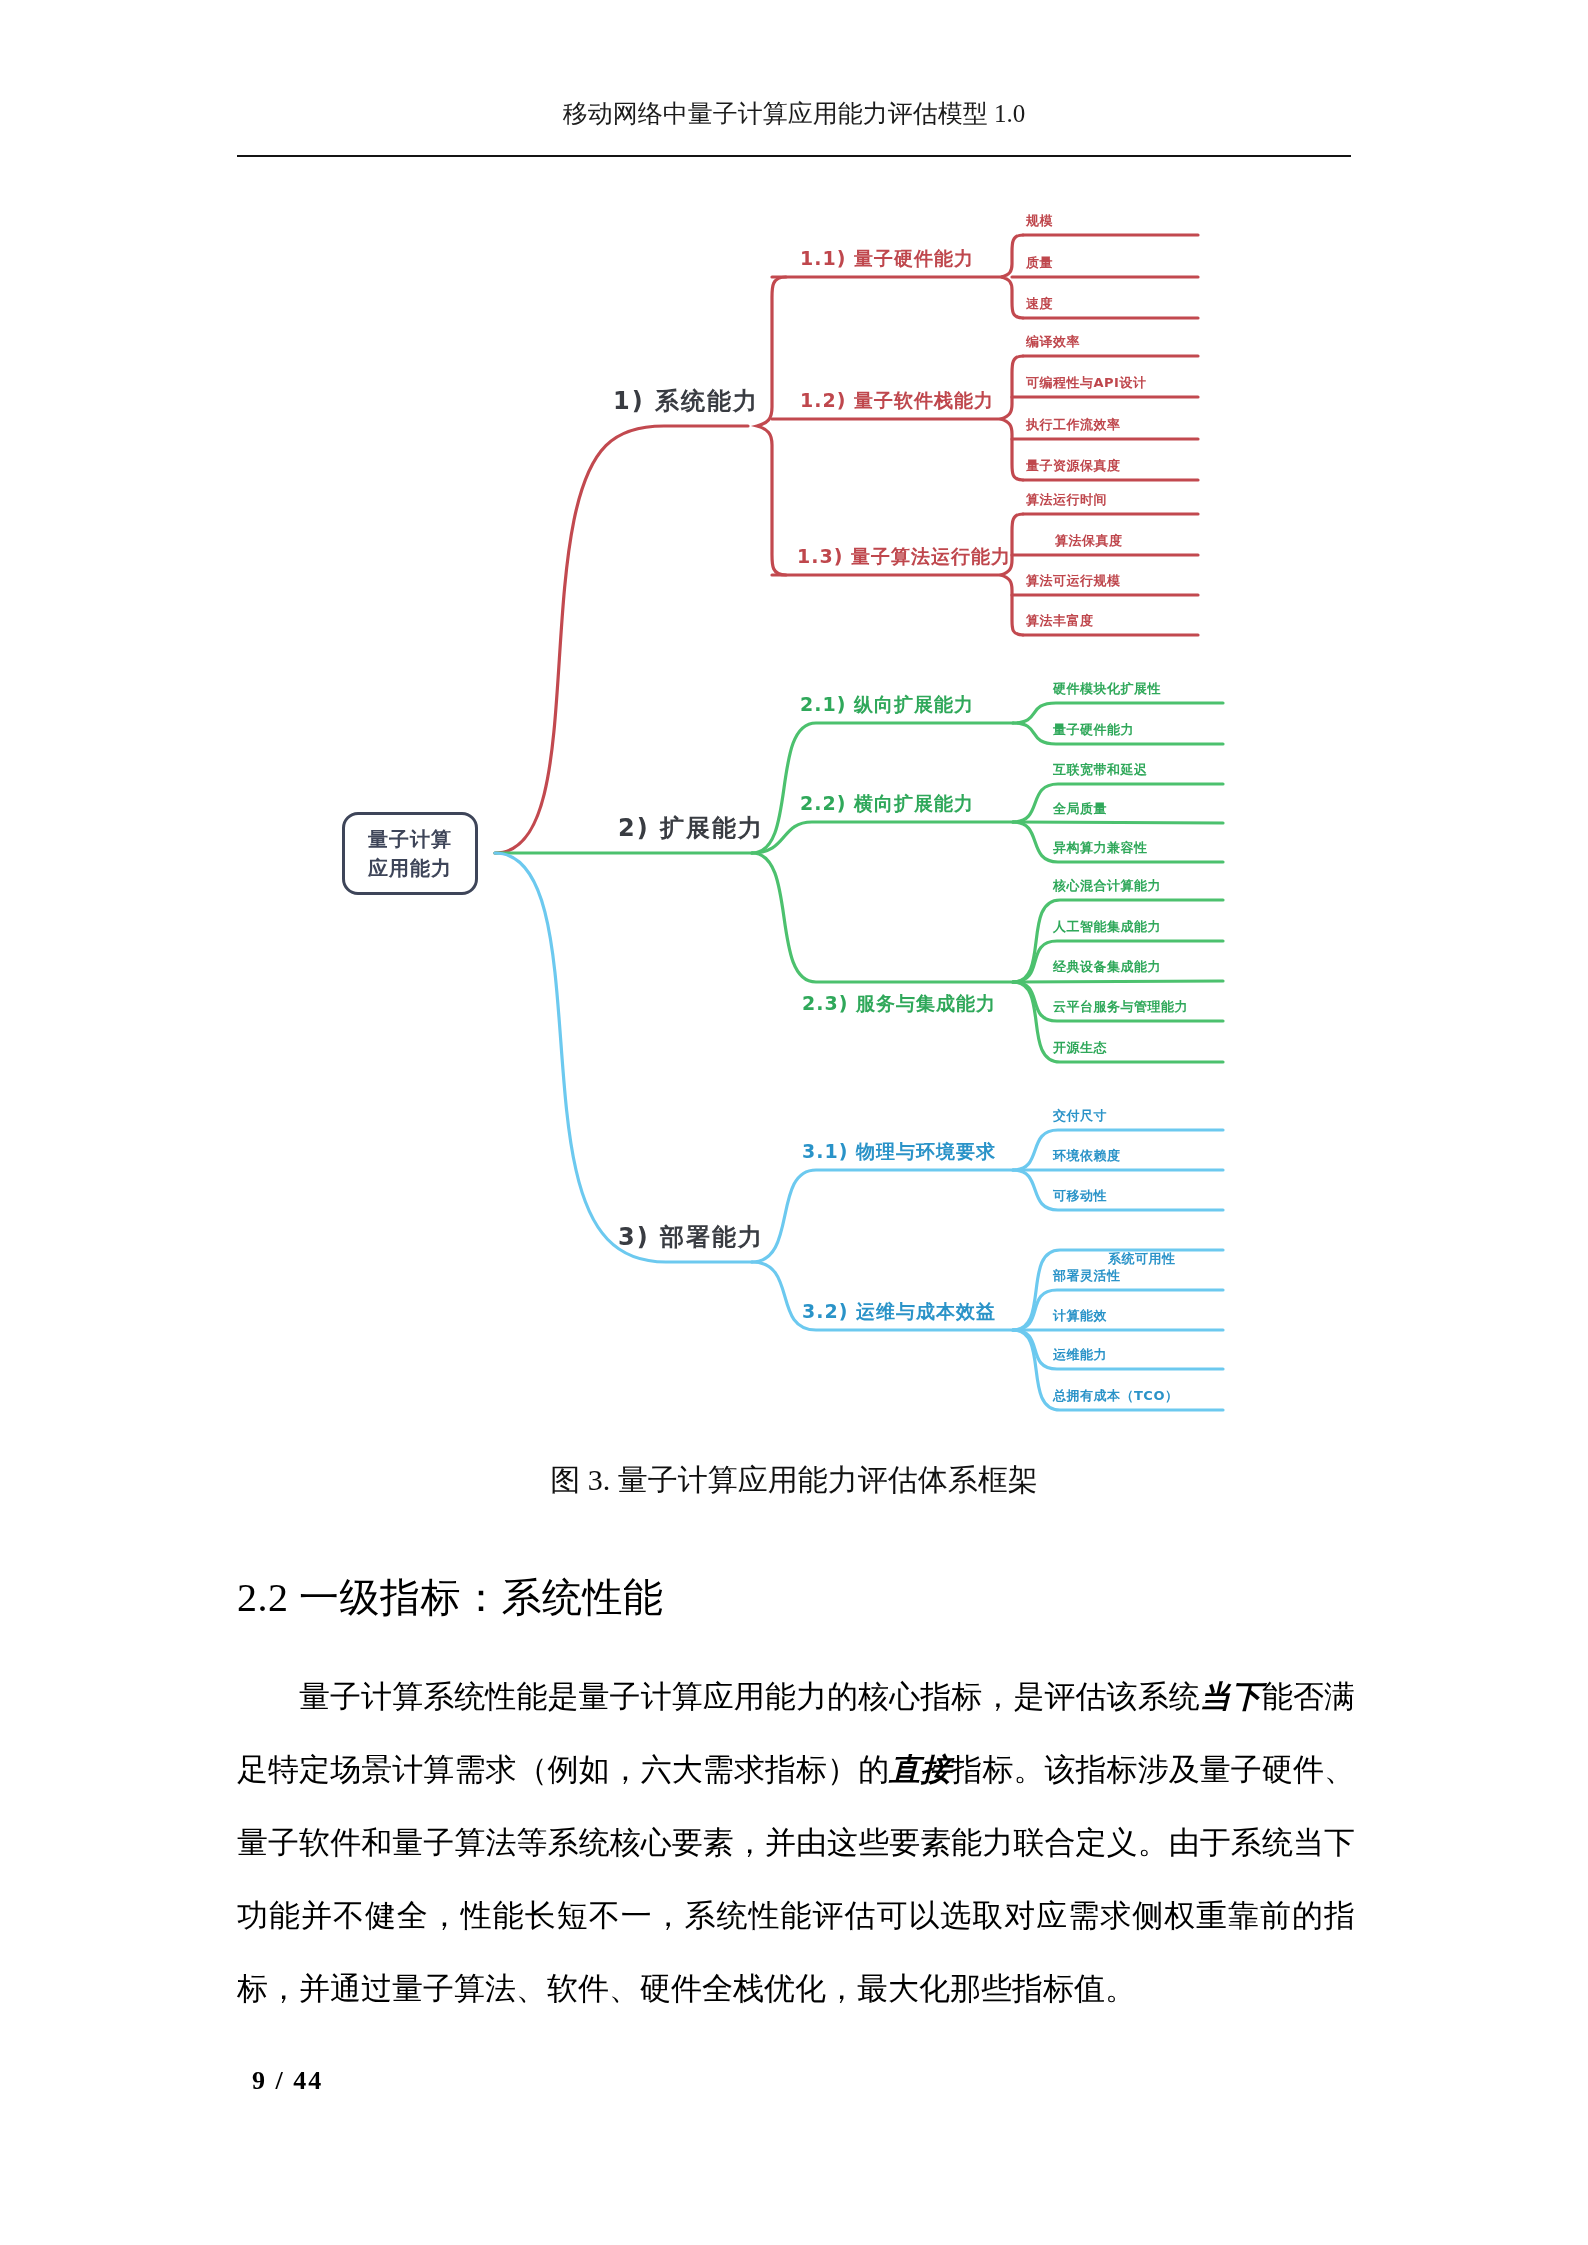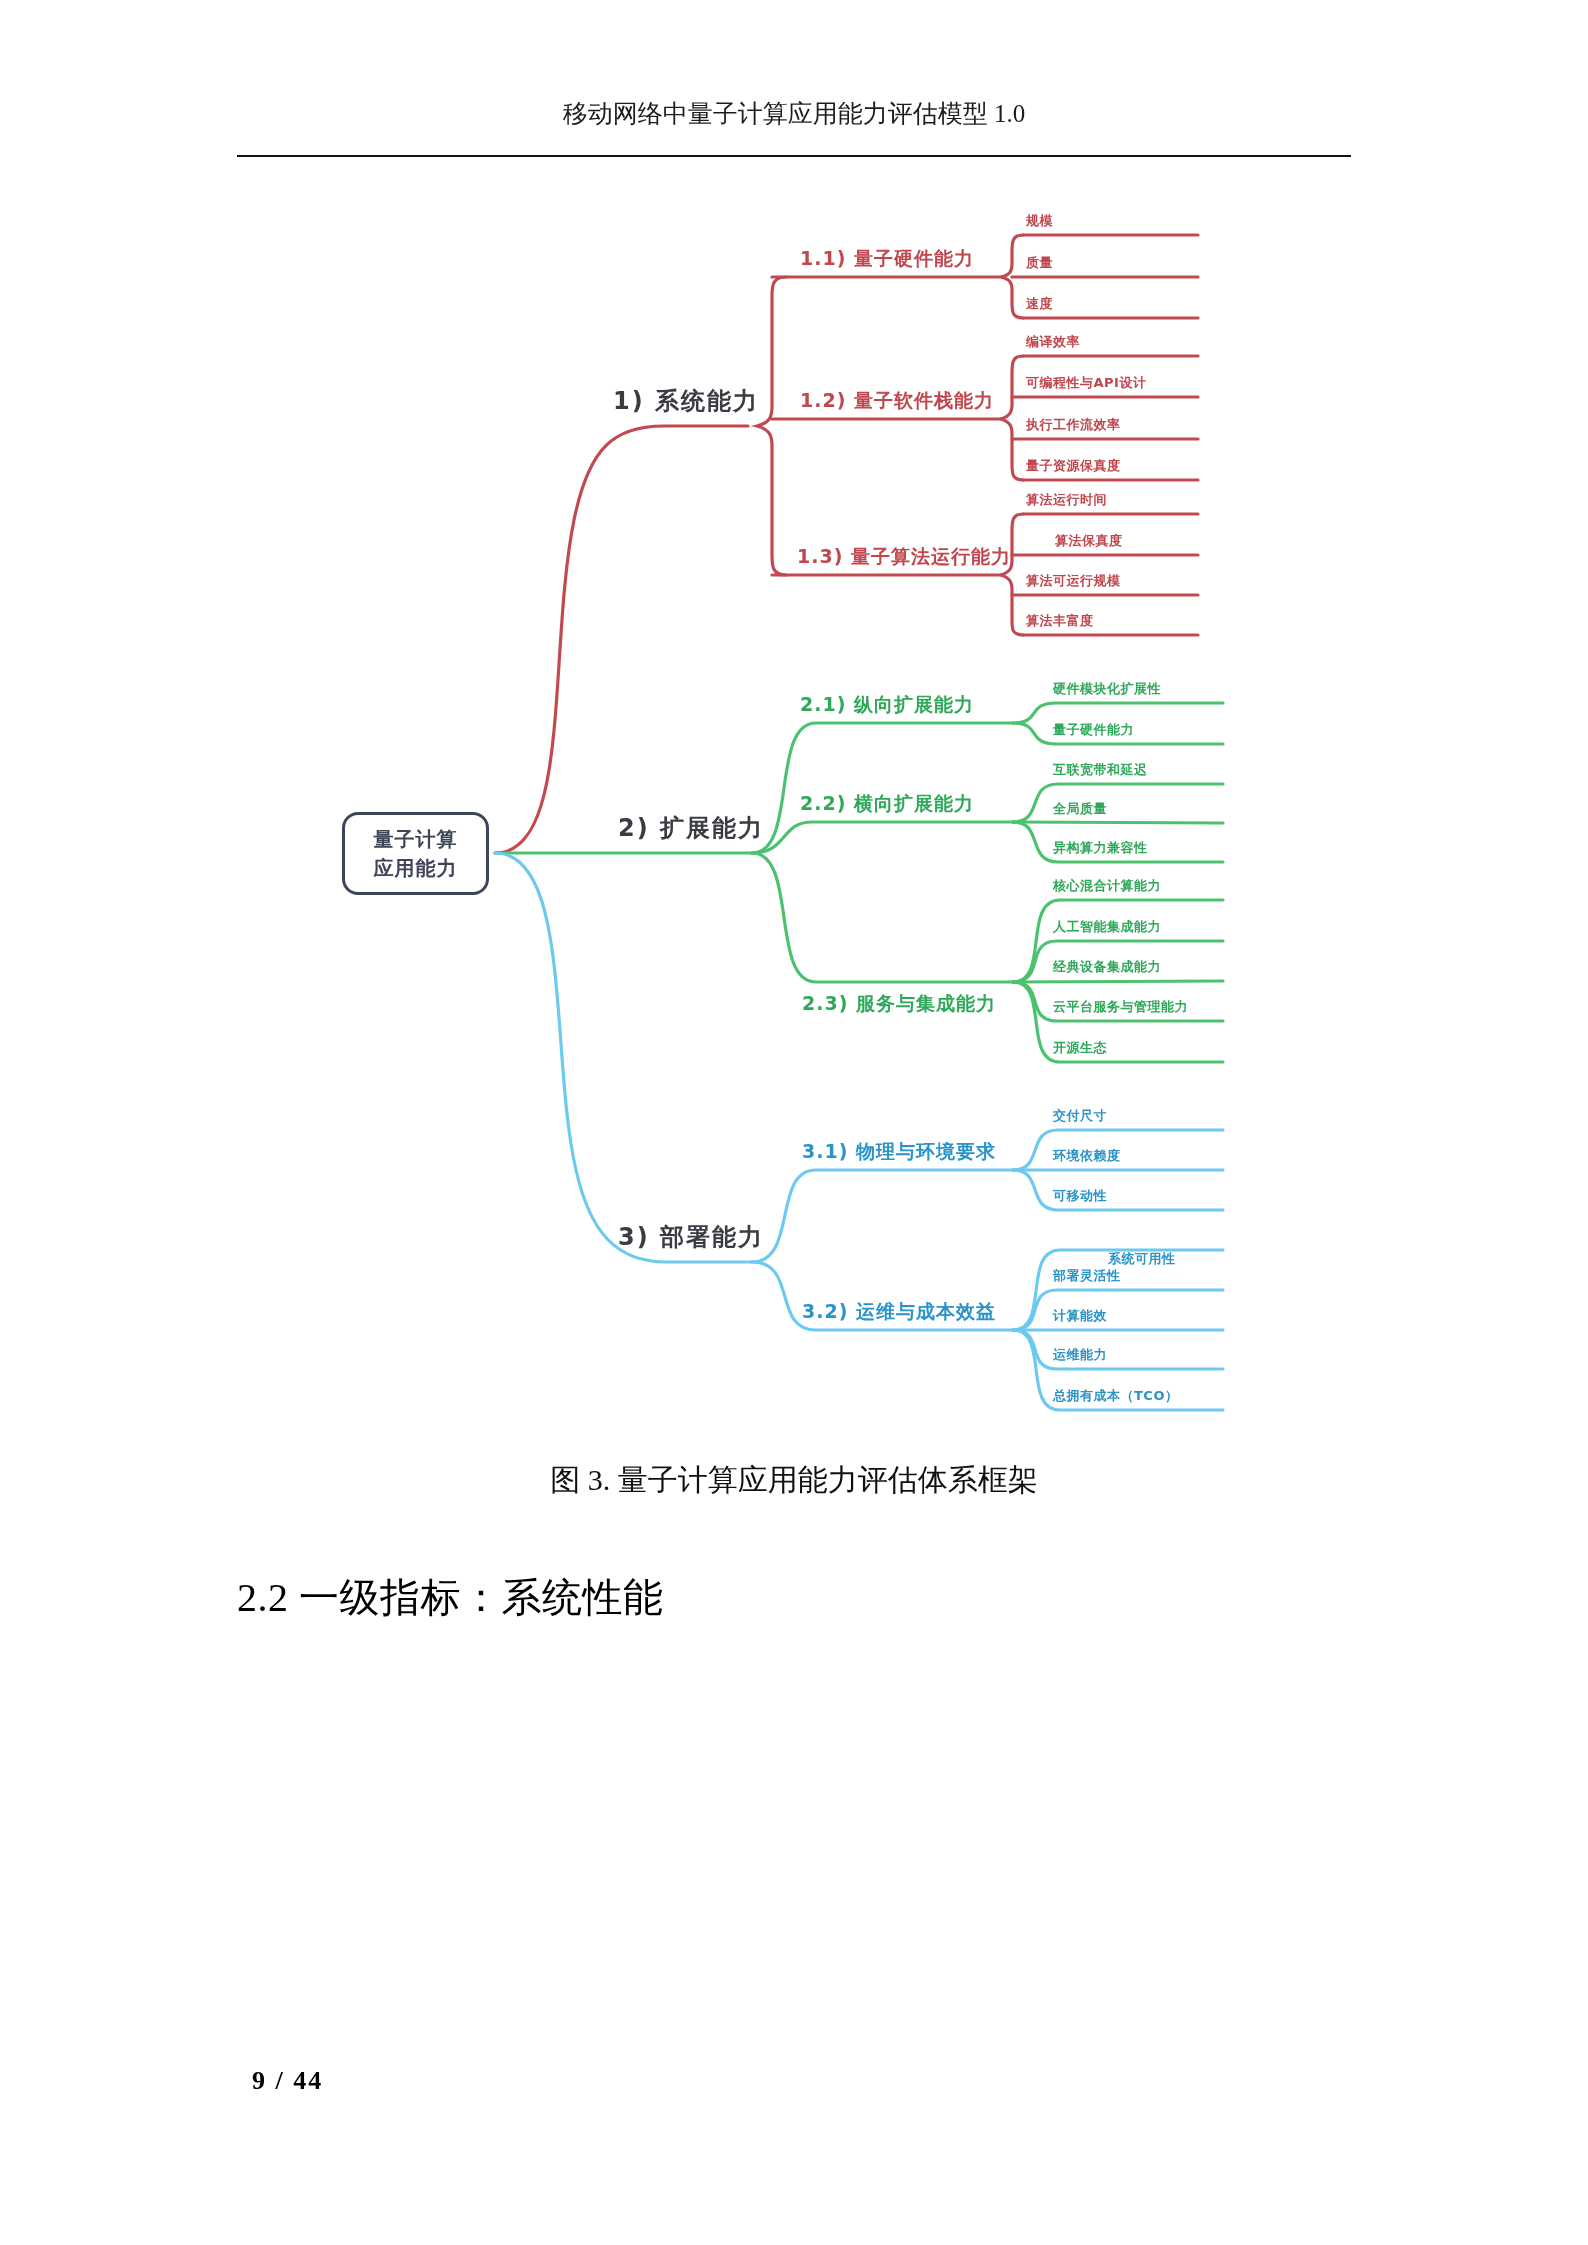--- a/index.html
+++ b/index.html
@@ -40,21 +40,21 @@
   .em-seg { font-weight:bold; font-style:italic; }
   .page-num {
     position:absolute; left:252px; top:2066px;
     font-size:26px; font-weight:bold; color:#000;
     font-family:"Liberation Serif", serif; letter-spacing:2px;
   }
 
   
   .mm-svg { position:absolute; inset:0; width:1588px; height:2245px; pointer-events:none; }
   .mm-root {
-    position:absolute; left:342px; top:812px; width:147px; height:83px;
+    position:absolute; left:342px; top:812px; width:136px; height:83px;
     border:3.5px solid #3e4559; border-radius:16px;
     display:flex; flex-direction:column; align-items:center; justify-content:center;
     color:#3e4559; font-weight:bold; font-size:20px; line-height:1.45;
     font-family:"DejaVu Sans", sans-serif; letter-spacing:1px;
     background:#fff;
   }
   .mm-label {
     position:absolute; transform:translateY(-100%);
     font-family:"DejaVu Sans", sans-serif; font-weight:bold; white-space:nowrap;
   }
@@ -177,15 +177,16 @@
     <div class="mm-label mm-leaf c-blue" style="left:1053px; top:1205px;">可移动性</div>
     <div class="mm-label mm-leaf c-blue" style="left:1108px; top:1245px;margin-top:23px;">系统可用性</div>
     <div class="mm-label mm-leaf c-blue" style="left:1053px; top:1285px;">部署灵活性</div>
     <div class="mm-label mm-leaf c-blue" style="left:1053px; top:1325px;">计算能效</div>
     <div class="mm-label mm-leaf c-blue" style="left:1053px; top:1364px;">运维能力</div>
     <div class="mm-label mm-leaf c-blue" style="left:1053px; top:1405px;">总拥有成本（TCO）</div>
   </div>
 
   <div class="fig-caption">图 3. 量子计算应用能力评估体系框架</div>
   <div class="sec-heading">2.2 一级指标：系统性能</div>
+  <p class="body-para"><span>量子计算系统性能是量子计算应用能力的核心指标，是评估该系统</span><span class="em-seg">当下</span><span>能否满足特定场景计算需求（例如，六大需求指标）的</span><span class="em-seg">直接</span><span>指标。该指标涉及量子硬件、量子软件和量子算法等系统核心要素，并由这些要素能力联合定义。由于系统当下功能并不健全，性能长短不一，系统性能评估可以选取对应需求侧权重靠前的指标，并通过量子算法、软件、硬件全栈优化，最大化那些指标值。</span></p>
   <div class="page-num">9 / 44</div>
 
 </div>
 
 </body></html>

